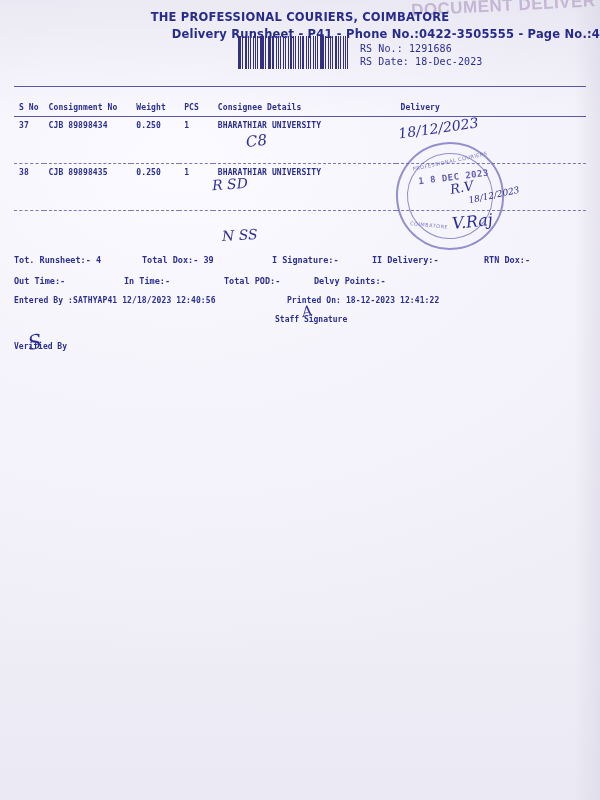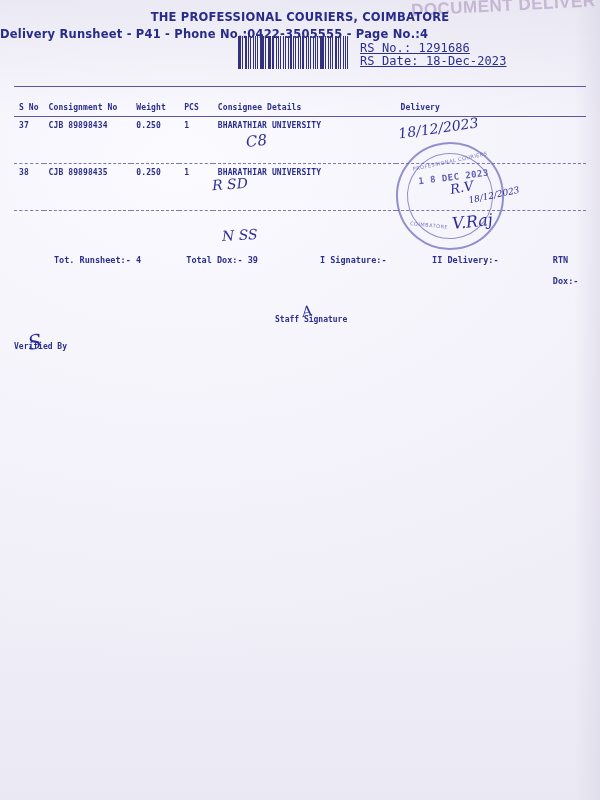--- a/index.html
+++ b/index.html
@@ -64,45 +64,44 @@
     font-weight: bold;
     font-size: 11.5px;
     letter-spacing: 0.2px;
     color: #272b8a;
   }
   .subtitle {
     position: absolute;
     top: 27px;
     left: 0;
     width: 600px;
-    text-align: left;
+    text-align: right;
     font-family: "DejaVu Sans", sans-serif;
     font-weight: bold;
     font-size: 11.5px;
     letter-spacing: 0.2px;
     color: #272b8a;
   }
 
   .meta-left {
     position: absolute;
     left: 16px;
     top: 40px;
     font-size: 8.5px;
     line-height: 12.5px;
     font-weight: bold;
     letter-spacing: 0.1px;
   }
   .meta-right {
     position: absolute;
     left: 360px;
     top: 42px;
-    font-size: 12px;
+    font-size: 10px;
     line-height: 13px;
     letter-spacing: 0.1px;
-    text-decoration: underline;
   }
 
   
   .barcode {
     position: absolute;
     left: 238px;
     top: 36px;
     width: 112px;
     height: 33px;
     display: flex;
@@ -153,21 +152,21 @@
     left: 14px;
     top: 250px;
     width: 572px;
     font-size: 8.5px;
     font-weight: bold;
     line-height: 21px;
   }
   .totals .row {
     display: flex;
   }
-  .totals .row span { display: inline-block; margin-left: 40px; }
+  .totals .row span { display: inline-block; }
 
   .footer-note {
     position: absolute;
     left: 14px;
     top: 296px;
     font-size: 8px;
     font-weight: bold;
     letter-spacing: 0.1px;
   }
   .verified {
@@ -396,22 +395,32 @@
   </table>
 
   <div class="totals">
     <div class="row">
       <span style="width:128px">Tot. Runsheet:- 4</span>
       <span style="width:130px">Total Dox:-    39</span>
       <span style="width:100px">I Signature:-</span>
       <span style="width:112px">II Delivery:-</span>
       <span>RTN Dox:-</span>
     </div>
+    <div class="row">
+      <span style="width:110px">Out Time:-</span>
+      <span style="width:100px">In Time:-</span>
+      <span style="width:90px">Total POD:-</span>
+      <span>Delvy Points:-</span>
+    </div>
   </div>
 
+  <div class="footer-note">
+    <span style="display:inline-block;width:268px">Entered By :SATHYAP41 12/18/2023 12:40:56</span>
+    <span>Printed On: 18-12-2023 12:41:22</span>
+  </div>
   <div class="verified">Verified By</div>
   <div class="staff-sign">Staff Signature</div>
 
   <div class="hand h1">C8</div>
   <div class="hand h2">R SD</div>
   <div class="hand h3">N SS</div>
 
   <div class="stamp"></div>
   <div class="stamp-top-text">PROFESSIONAL COURIERS</div>
   <div class="stamp-date">1 8 DEC 2023</div>

